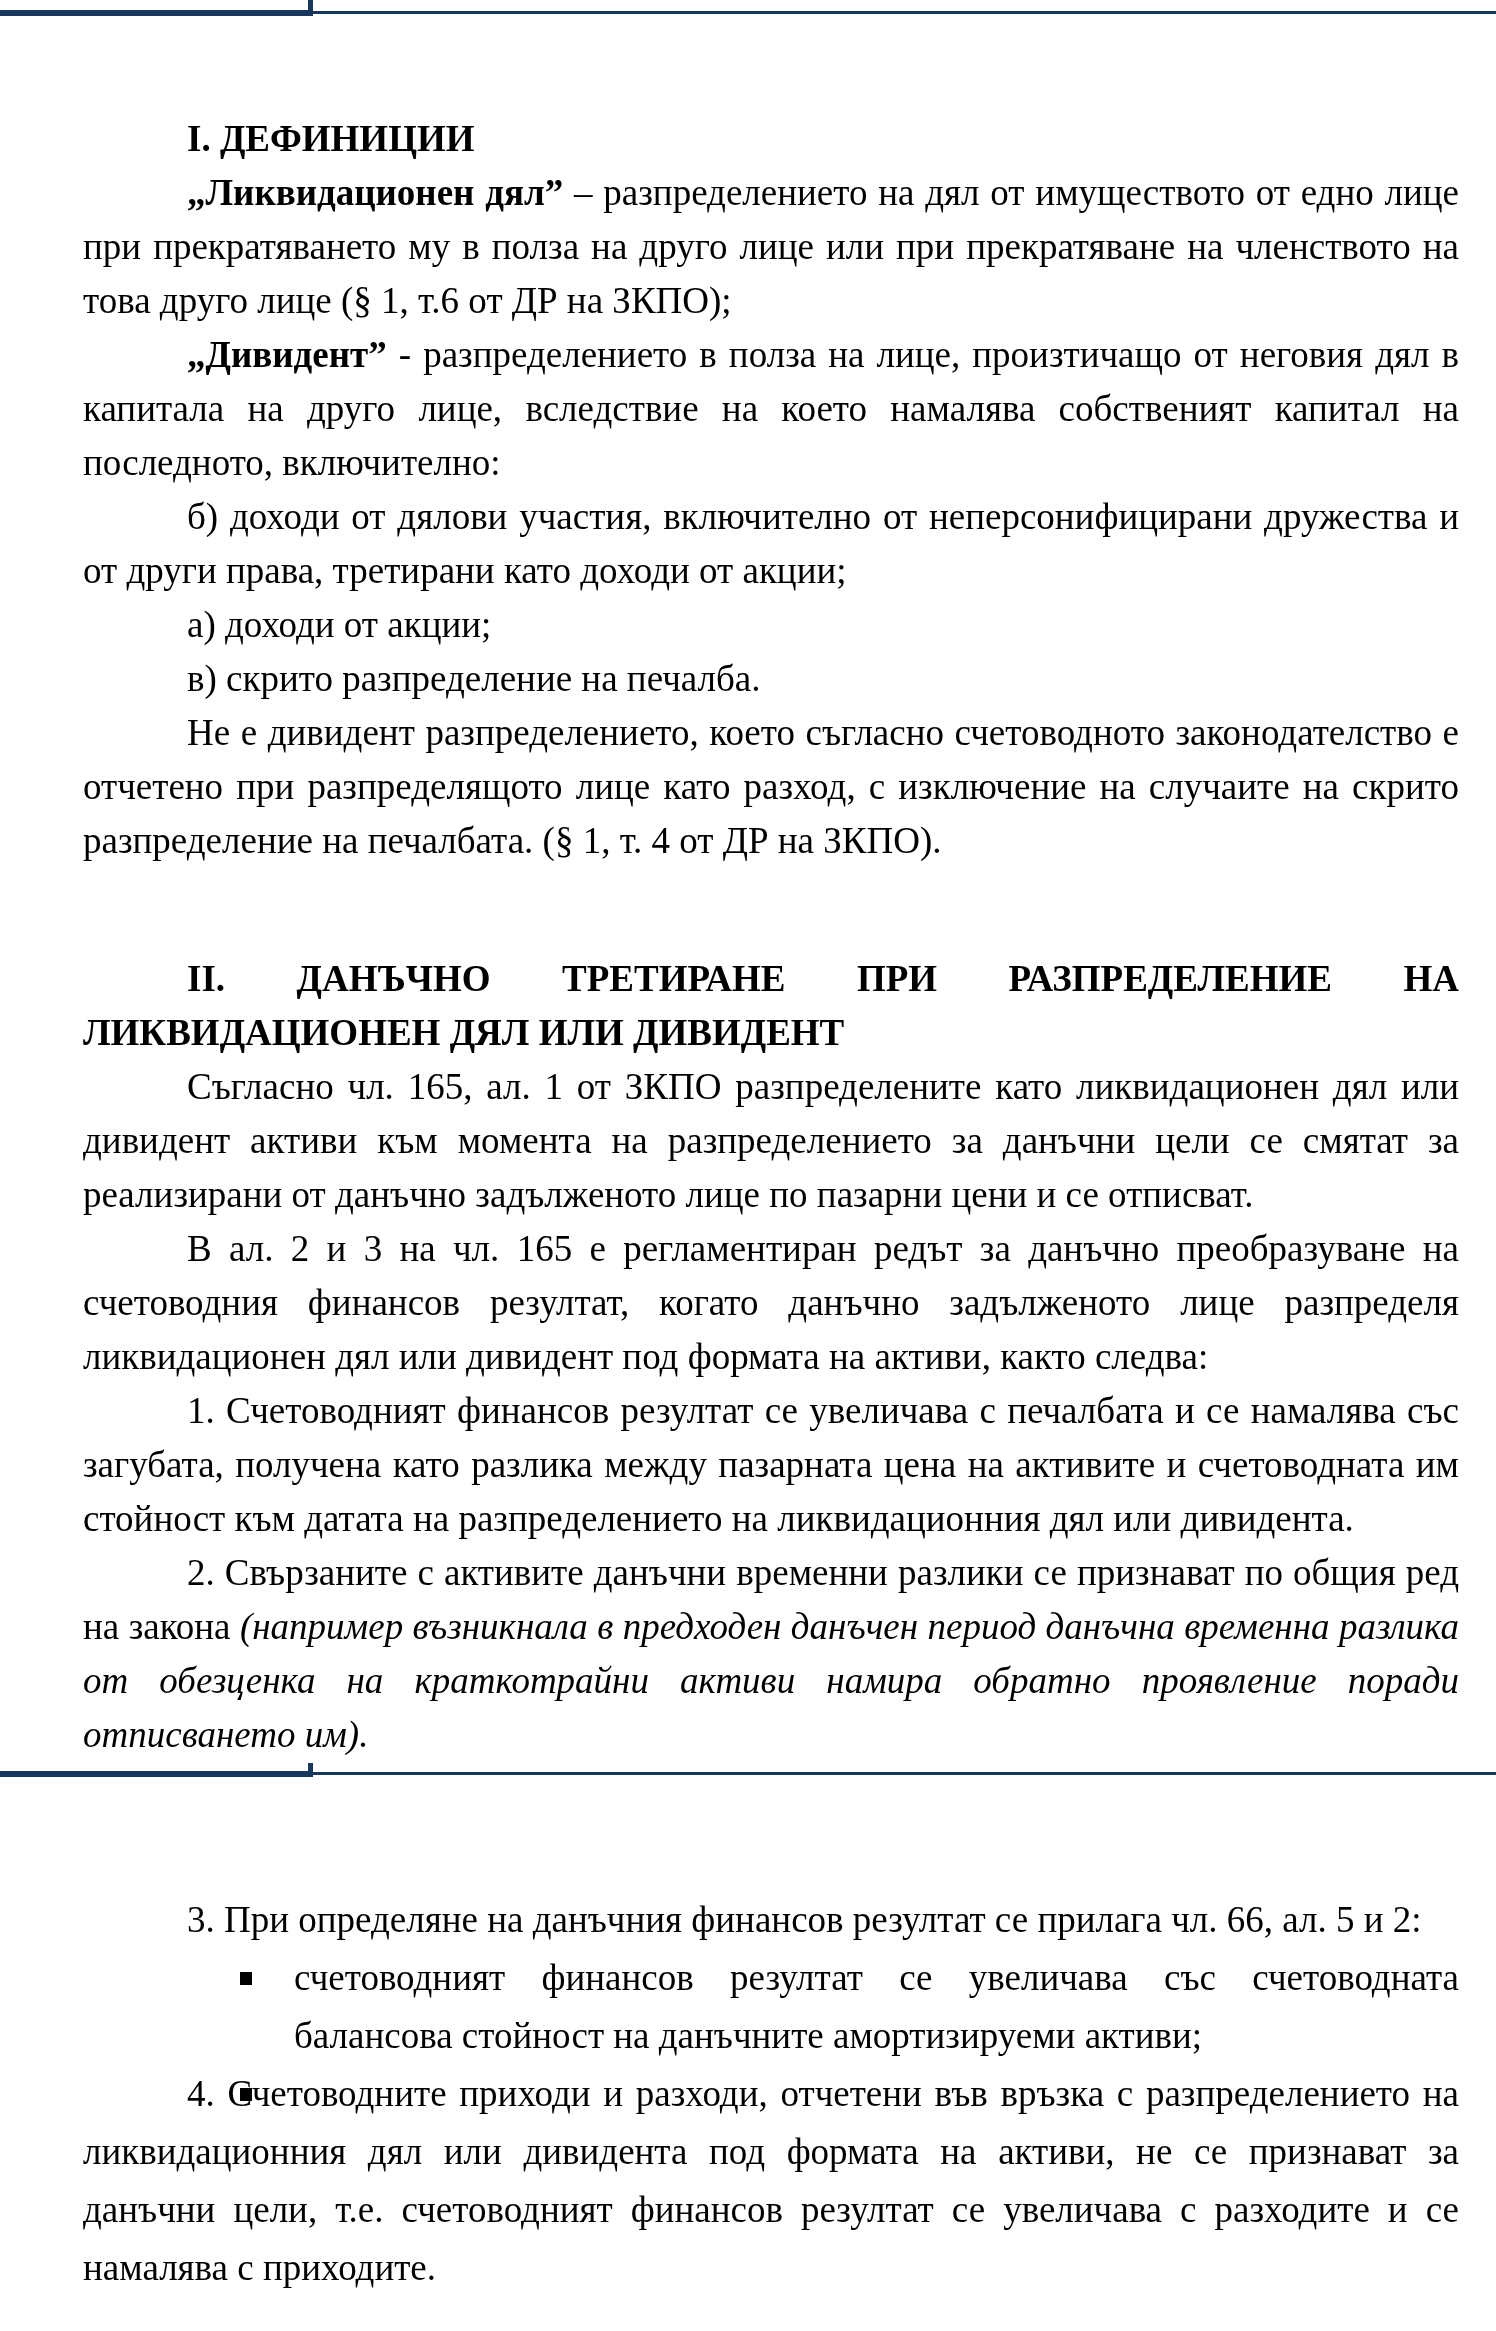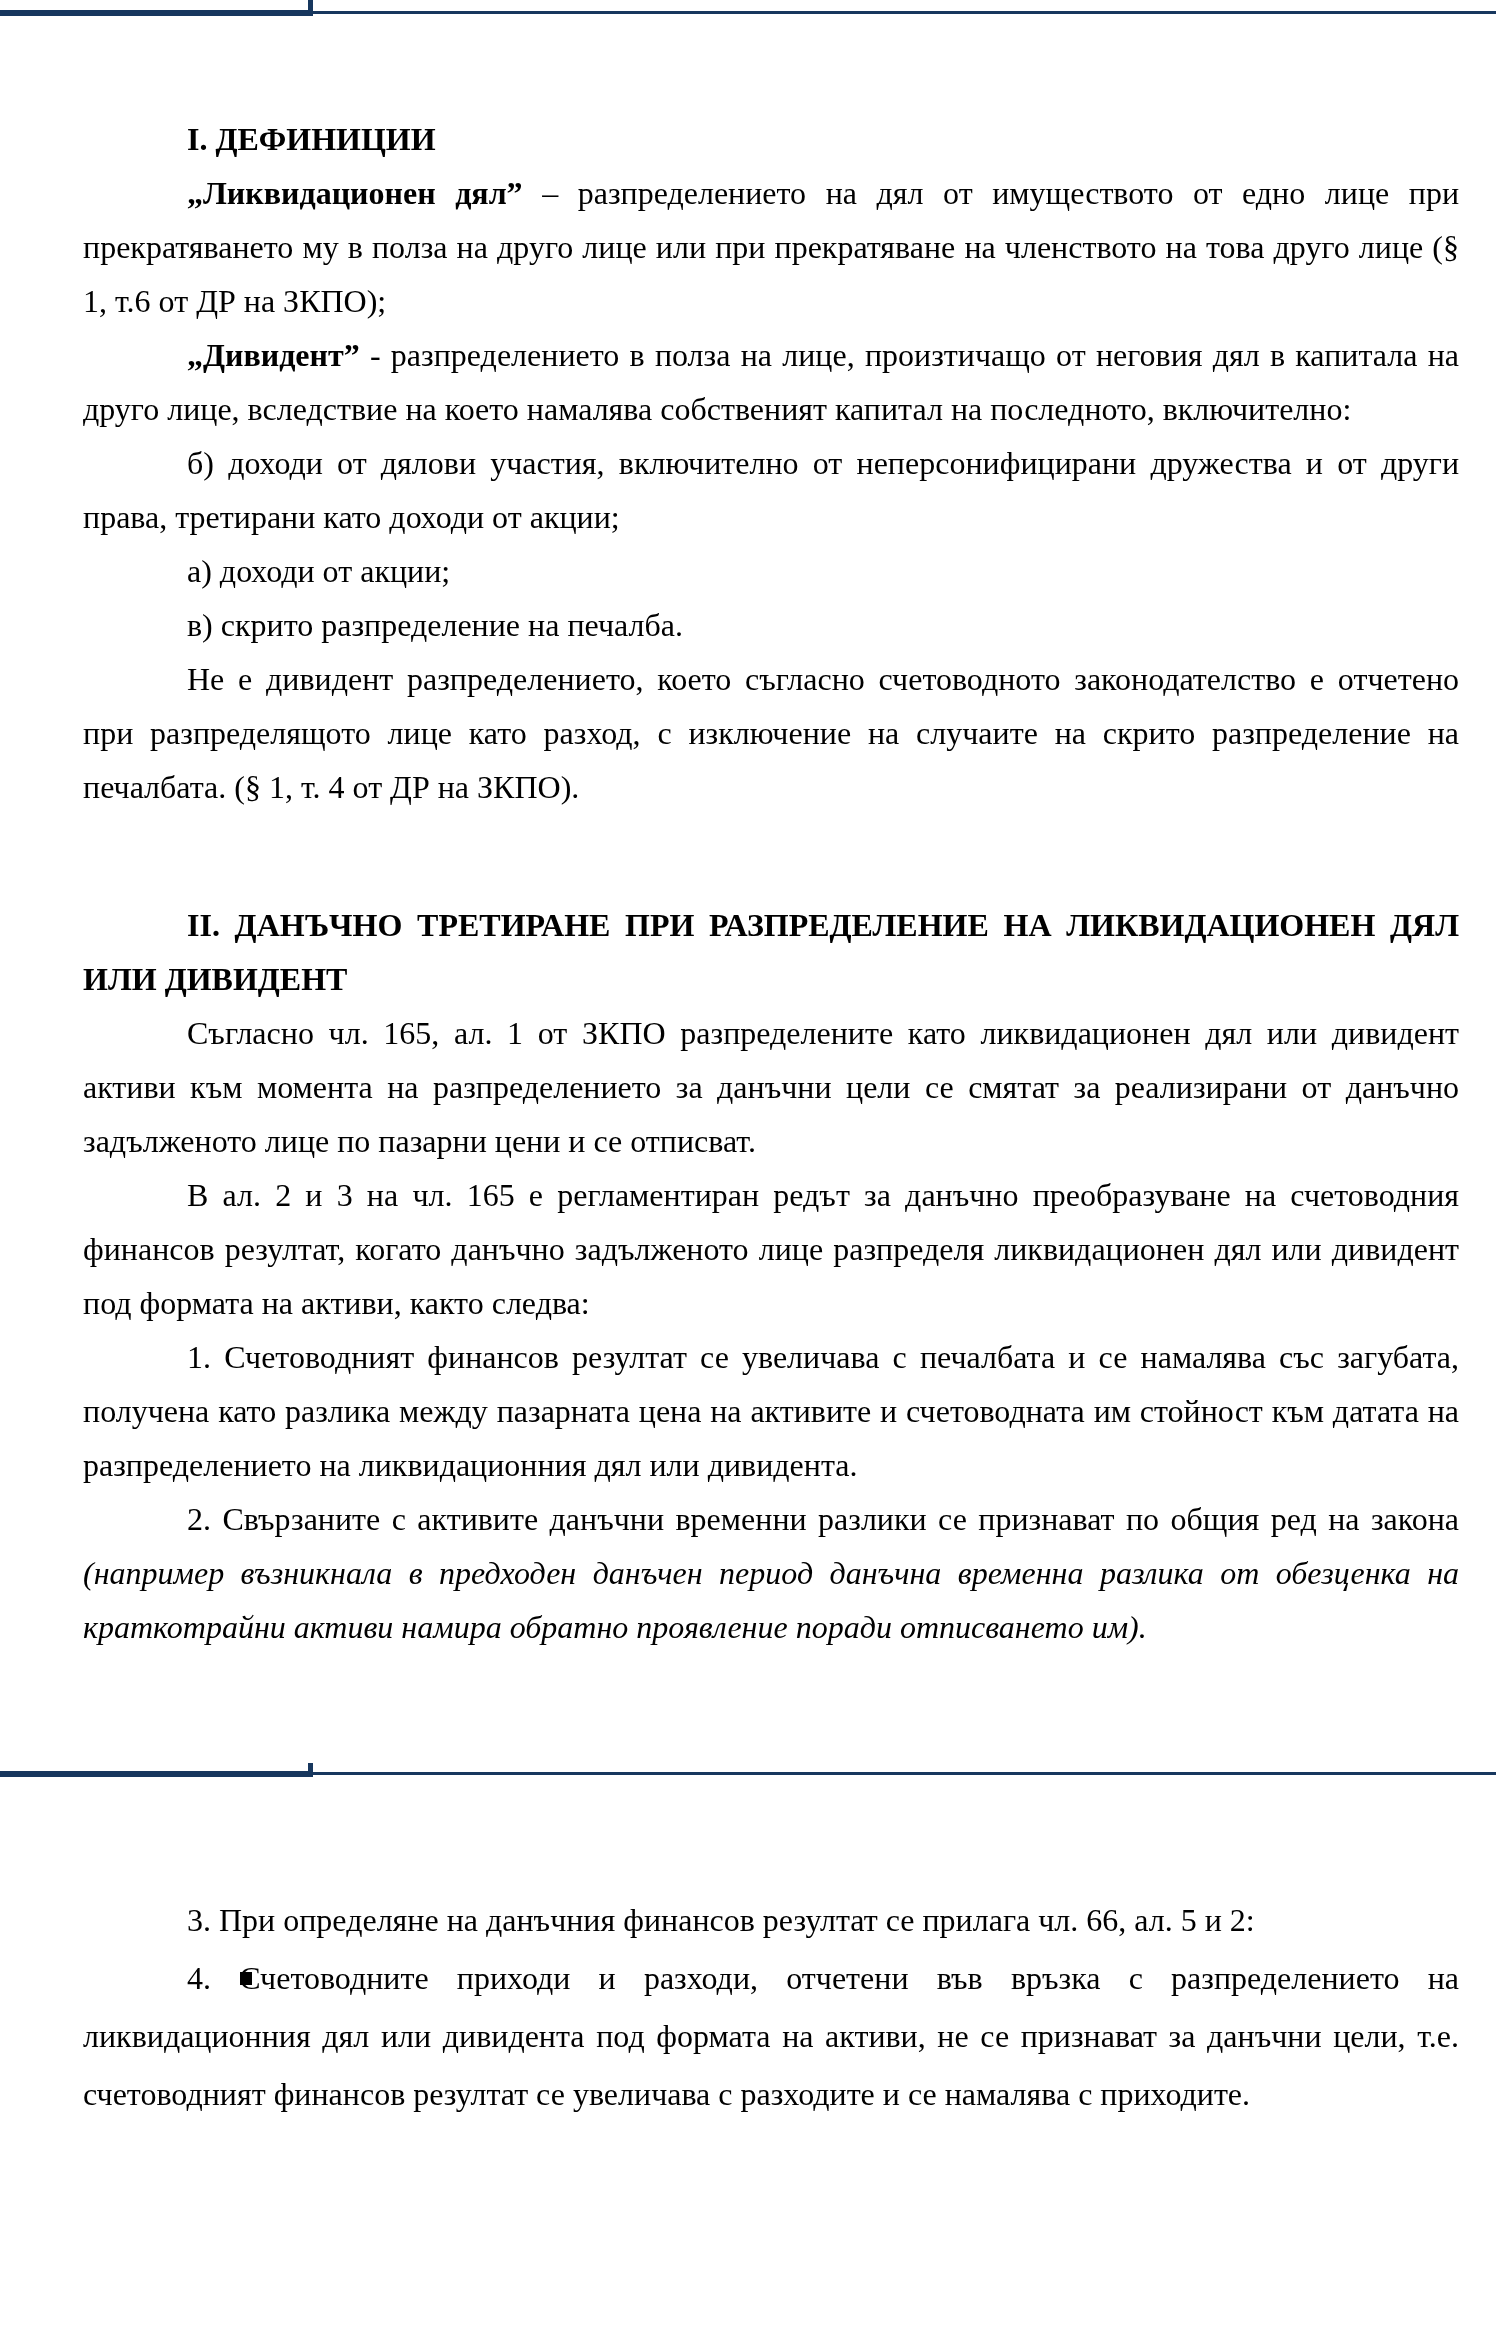--- a/index.html
+++ b/index.html
@@ -24,21 +24,21 @@
   .content {
     position: absolute;
     left: 83px;
     width: 1376px;
   }
   .content-p1 { top: 112px; }
   .content-p2 { top: 1891px; }
 
   .content p {
     margin: 0;
-    font-size: 32px;
+    font-size: 37px;
     line-height: 54px;
     text-align: justify;
     text-indent: 104px;
   }
   .content-p2 p { line-height: 58px; }
 
   .heading { font-weight: bold; }
   .heading-2 { margin-top: 84px !important; }
   .bold-para { font-weight: normal; }
   .italic { font-style: italic; }
@@ -92,21 +92,21 @@
     </p>
   </div>
 
   <div class="rule rule-mid-thick"></div>
   <div class="rule rule-mid-thin"></div>
   <div class="rule rule-mid-tick"></div>
 
   <div class="content content-p2">
     <p>3. При определяне на данъчния финансов резултат се прилага чл. 66, ал. 5 и 2:</p>
     <p class="bullet">
-      <span class="bullet-marker"></span>
+      <span class="bullet-marker"></span><span>счетоводният финансов резултат се увеличава със счетоводната балансова стойност на данъчните амортизируеми активи;</span>
     </p>
     <p class="bullet">
       <span class="bullet-marker"></span>
     </p>
     <p>4. Счетоводните приходи и разходи, отчетени във връзка с разпределението на ликвидационния дял или дивидента под формата на активи, не се признават за данъчни цели, т.е. счетоводният финансов резултат се увеличава с разходите и се намалява с приходите.</p>
   </div>
 
 </div>
 
 </body></html>

